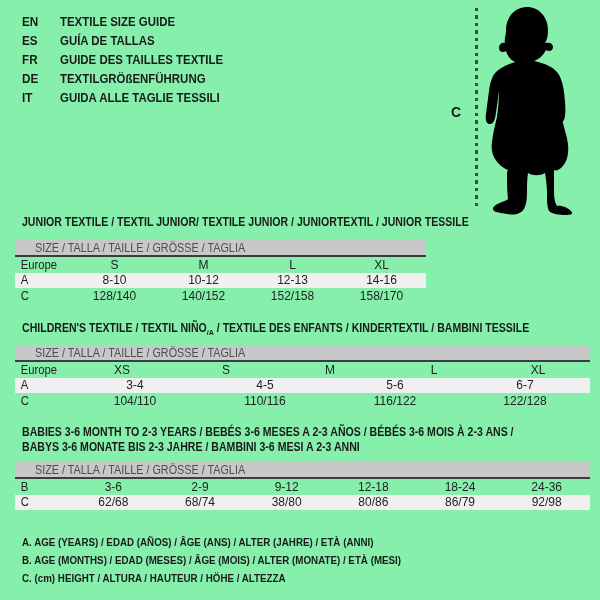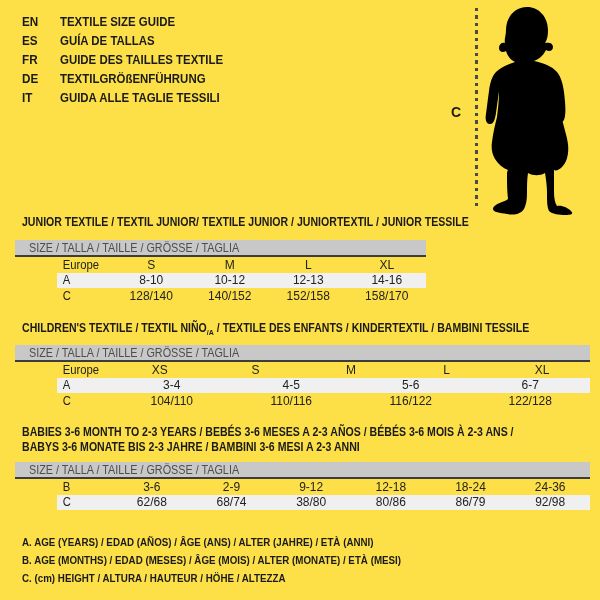--- a/index.html
+++ b/index.html
@@ -1,42 +1,42 @@
 <!DOCTYPE html>
 <html style="--table-header-bg: #c8c8c8; --table-header-text: #4d4d4d; --row-alt-bg: #f0f0f0; --rule: #3c3c3c; --ink: #222222;"><head>
 <meta charset="utf-8">
 <style>
   * { margin:0; padding:0; box-sizing:border-box; }
   html,body { background:#ffffff; }
   .page {
-    position:relative; width:600px; height:600px; background:#fde047;
+    position:relative; width:600px; height:600px; background:#86efac;
     font-family:"Liberation Sans", sans-serif; color:#1a1a1a; overflow:hidden;
   }
 
   
   .lang-block { position:absolute; left:22px; top:12px; }
   .lang-row { display:flex; height:19px; align-items:center; }
   .lang-code { width:38px; font-size:13px; font-weight:bold; transform:scaleX(.9); transform-origin:0 50%; }
   .lang-label { font-size:13px; font-weight:bold; white-space:nowrap; transform:scaleX(.88); transform-origin:0 50%; }
 
   
   .dotted-line { position:absolute; left:475px; top:8px; width:3px; height:202px;
     background:repeating-linear-gradient(to bottom,#4a4a4a 0 3.5px, transparent 3.5px 7.5px); }
   .measure-c { position:absolute; left:451px; top:104px; font-size:14px; font-weight:bold; }
   .baby-svg { position:absolute; left:483px; top:4px; }
 
   
   .sec-title { position:absolute; left:22px; font-size:12px; font-weight:bold; white-space:nowrap;
     transform:scaleX(.88); transform-origin:0 50%; line-height:13px; }
   .tbl { position:absolute; left:15px; }
   .tbl-head { height:17px; background:var(--table-header-bg,#c8c8c8);
-    border-bottom:2px solid var(--rule,#3c3c3c); display:flex; align-items:center; padding-left:14px; }
+    border-bottom:2px solid var(--rule,#3c3c3c); display:flex; align-items:center; padding-left:20px; }
   .tbl-head span { font-size:12px; color:var(--table-header-text,#4d4d4d); white-space:nowrap;
     transform:scaleX(.9); transform-origin:0 50%; }
-  .row { display:flex; height:15.5px; align-items:center; font-size:12px; color:var(--ink,#222);margin-left:42px; }
+  .row { display:flex; height:15.5px; align-items:center; font-size:12px; color:var(--ink,#222); }
   .row.alt { background:var(--row-alt-bg,#f0f0f0); }
   .lab { width:55px; padding-left:6px; transform:scaleX(.94); transform-origin:0 50%; }
   .cell { flex:1; text-align:center; white-space:nowrap; }
 
   .subA { font-size:8px; }
 
   
   .note { position:absolute; left:22px; font-size:11.5px; font-weight:bold; white-space:nowrap;
     transform:scaleX(.85); transform-origin:0 50%; line-height:13px; }
 </style>

